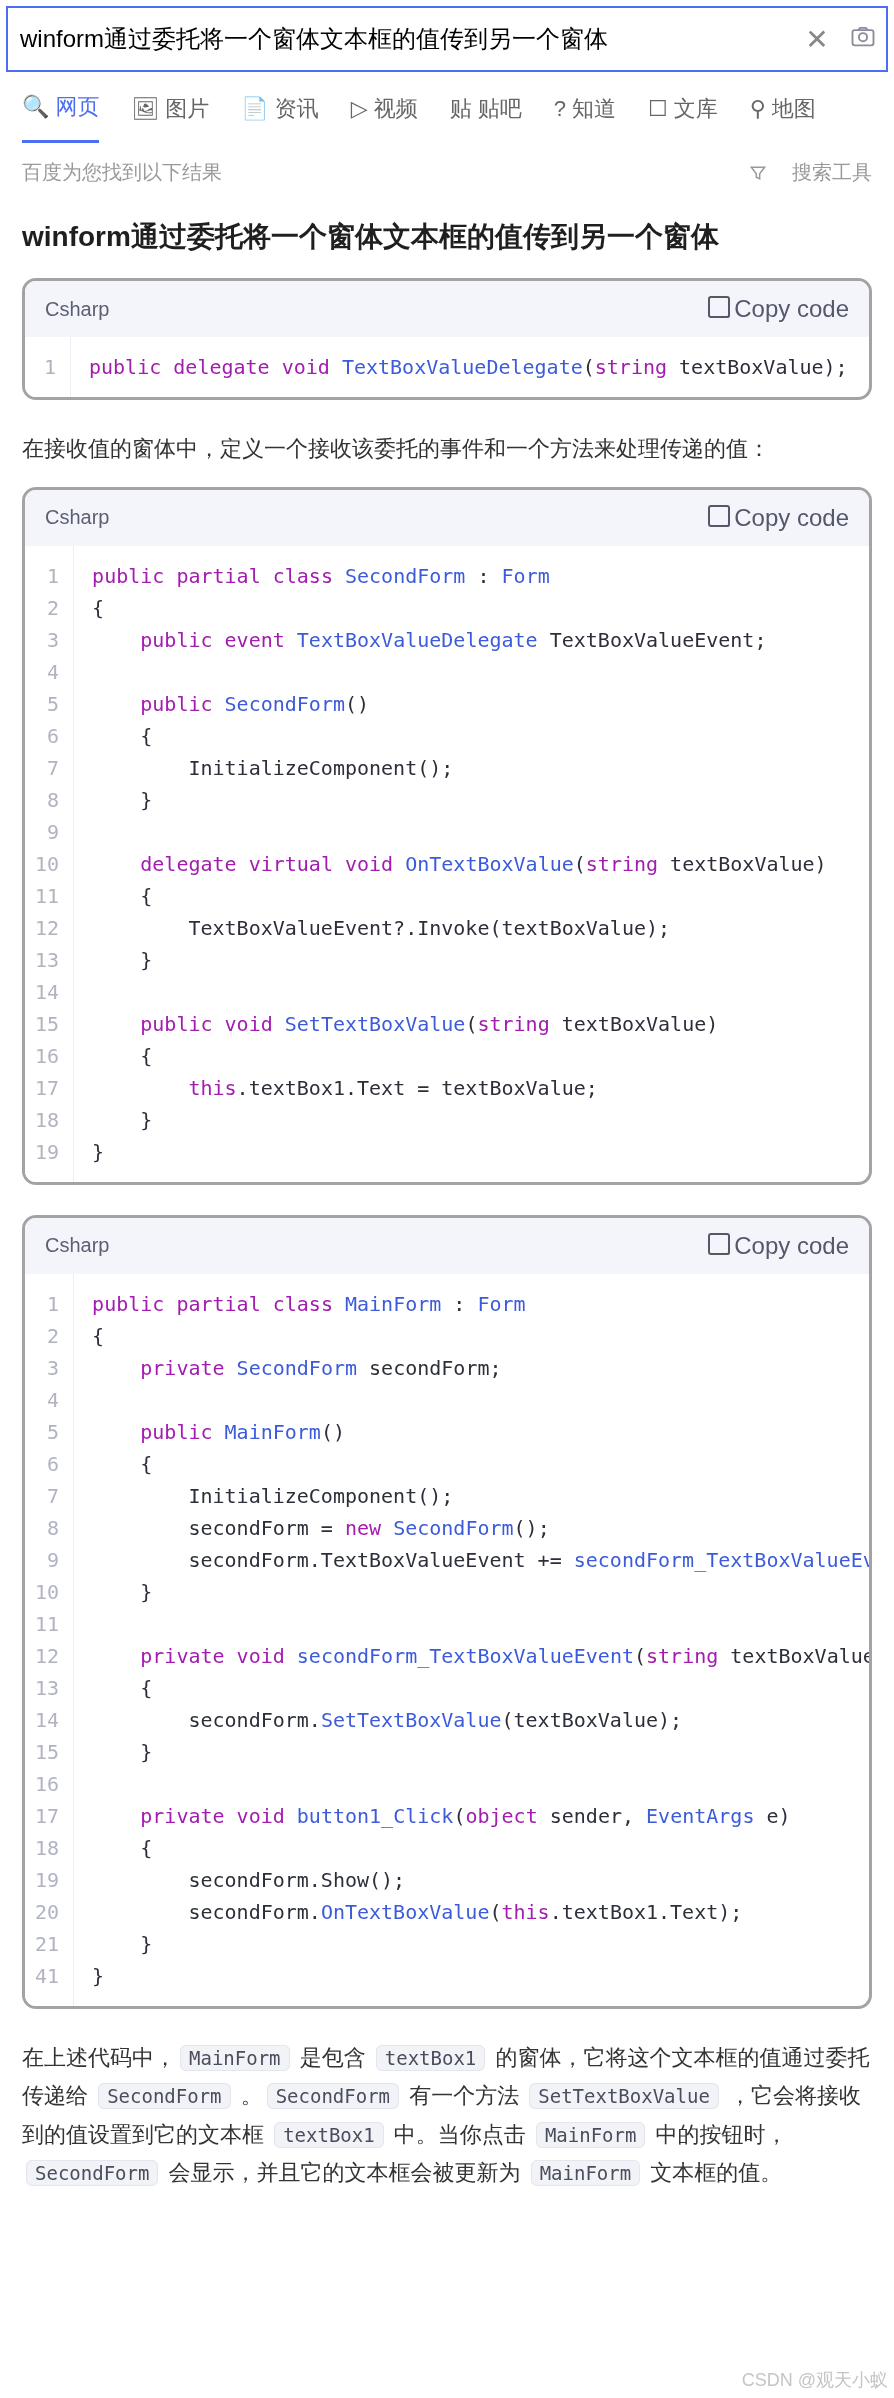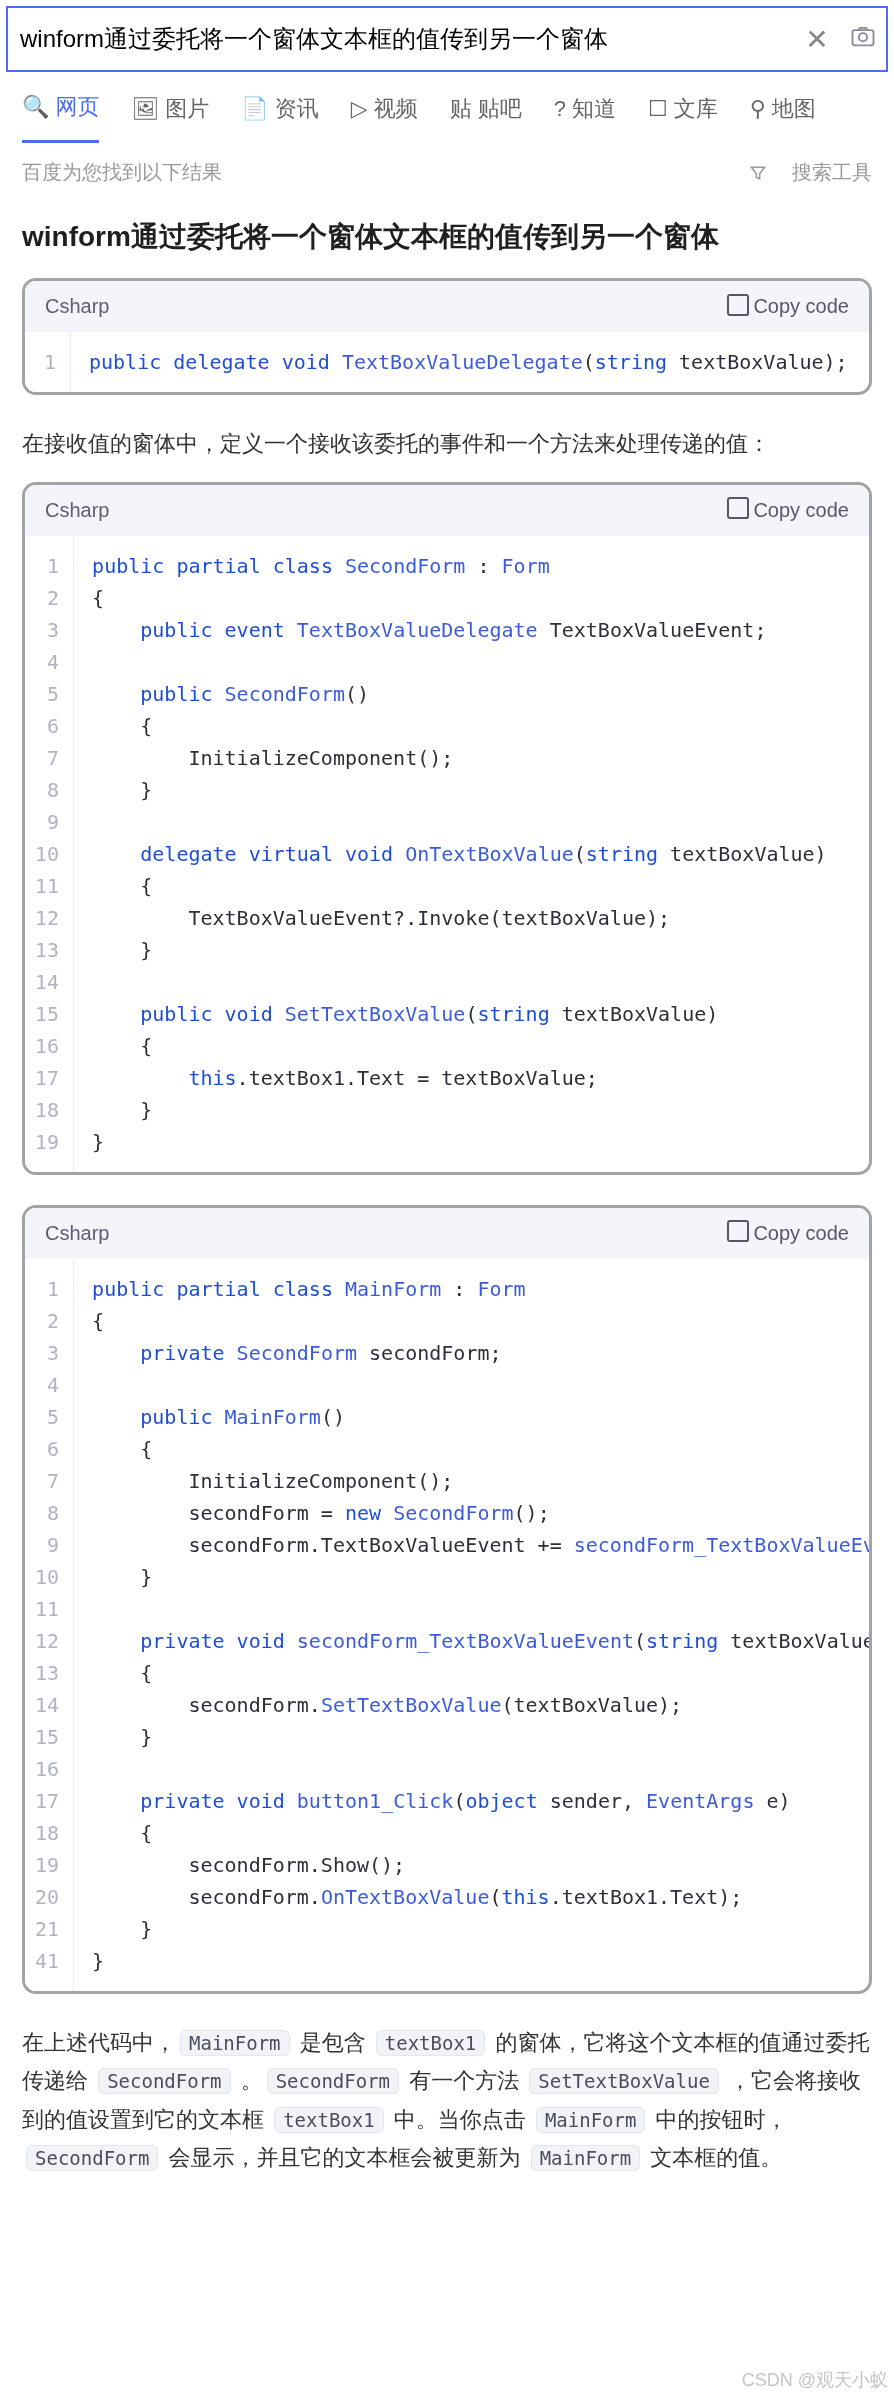--- a/index.html
+++ b/index.html
@@ -11,28 +11,28 @@
   .tab { display:flex; align-items:center; gap:6px; padding-bottom:18px; white-space:nowrap; }
   .tab.active { color:#4e6ef2; border-bottom:3px solid #4e6ef2; font-weight:500; }
   .tab .ico { font-size:22px; }
   .sub-bar { display:flex; justify-content:space-between; align-items:flex-end; padding:16px 22px 24px 22px; font-size:20px; color:#999; }
   .sub-bar .tools { display:flex; align-items:center; gap:24px; }
   .content { padding:0 22px; }
   h1 { font-size:28px; font-weight:600; color:#1f1f1f; margin:6px 0 20px 0; line-height:1.5; }
   .para { font-size:22px; color:#333; line-height:1.75; margin:12px 0 18px 0; }
   .code-wrap { border:3px solid #a3a3a3; border-radius:14px; overflow:hidden; margin:14px 0 30px 0; background:#fff; }
   .code-head { display:flex; justify-content:space-between; align-items:center; padding:14px 20px; background:#f4f5fb; color:#5b5f73; font-size:20px; }
-  .copy { display:flex; align-items:center; gap:4px; font-size:20px; color:#55586b; }
+  .copy { display:flex; align-items:center; gap:4px; font-size:24px; color:#55586b; }
   .copy-ico { display:inline-block; width:18px; height:18px; border:2px solid #55586b; border-radius:3px; position:relative; }
   .copy-ico::after { content:""; position:absolute; width:18px; height:18px; border:2px solid #55586b; border-radius:3px; top:-6px; left:-6px; background:#f4f5fb; }
   .code-body { display:flex; font-family:Menlo,Consolas,monospace; font-size:20px; line-height:32px; }
   .gutter { padding:14px 0; text-align:right; color:#b0b3c0; min-width:46px; background:#fff; user-select:none; border-right:1px solid #edeef5; }
   .gutter div { padding:0 14px 0 10px; }
   .src { padding:14px 18px; white-space:pre; overflow-x:auto; flex:1; color:#2c2f3a; }
-  .kw1 { color:#1d4ed8; } 
+  .kw1 { color:#a21caf; } 
   .typ { color:#3b5bdb; }
   .inline-code { background:#f2f3f7; border:1px solid #e3e6ef; border-radius:6px; padding:1px 8px; font-family:Menlo,Consolas,monospace; font-size:19px; color:#4a4d5e; margin:0 4px; }
   .watermark { position:fixed; bottom:6px; right:6px; color:#c5c5c5; font-size:18px; }
 </style>
 </head>
 <body>
 
 <div class="search-bar">
   <input value="winform通过委托将一个窗体文本框的值传到另一个窗体" style="">
   <span class="clear">✕</span>

